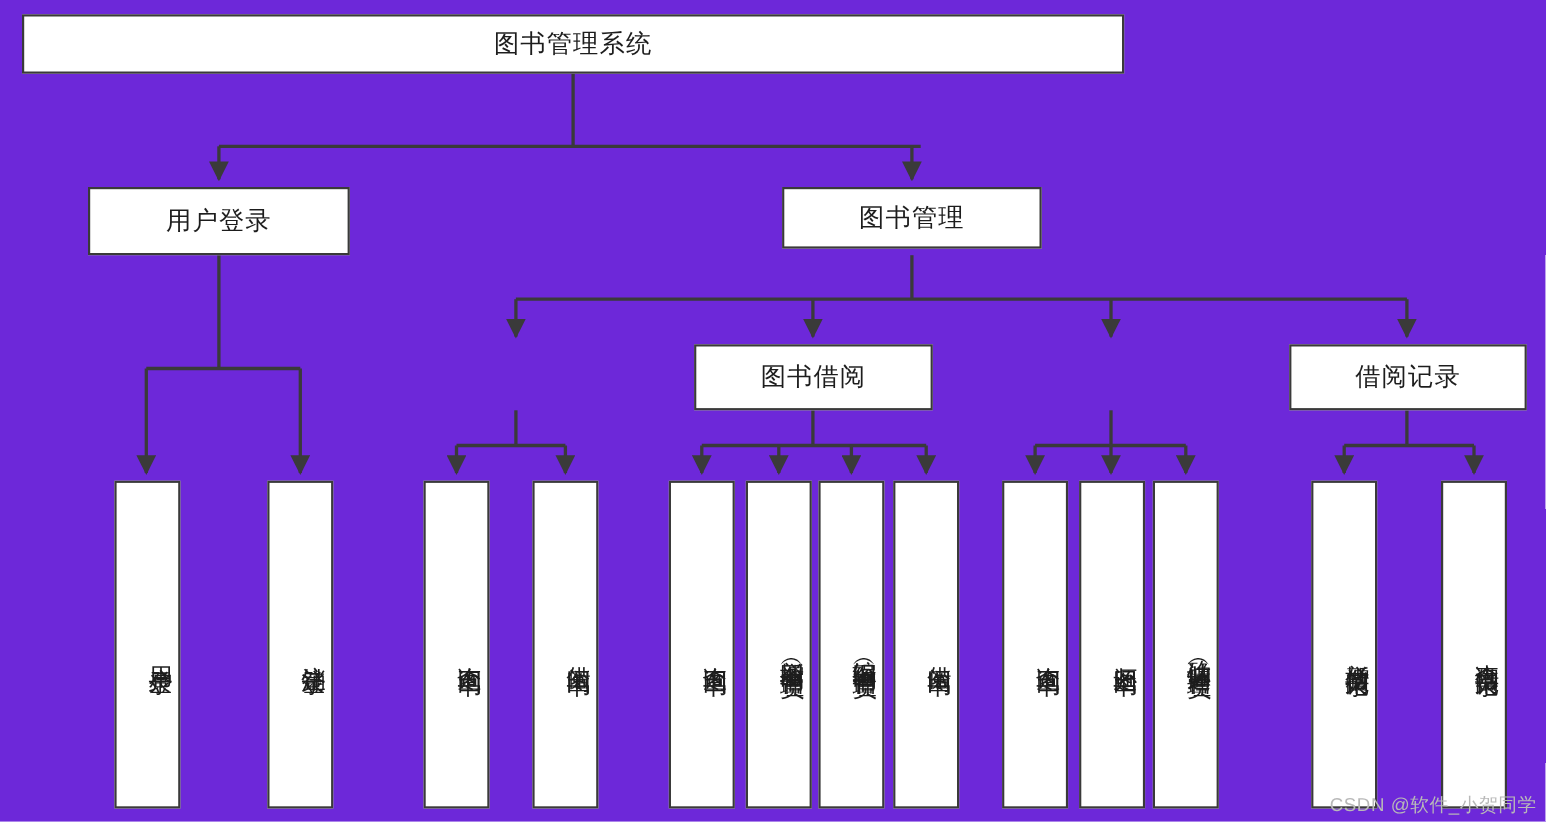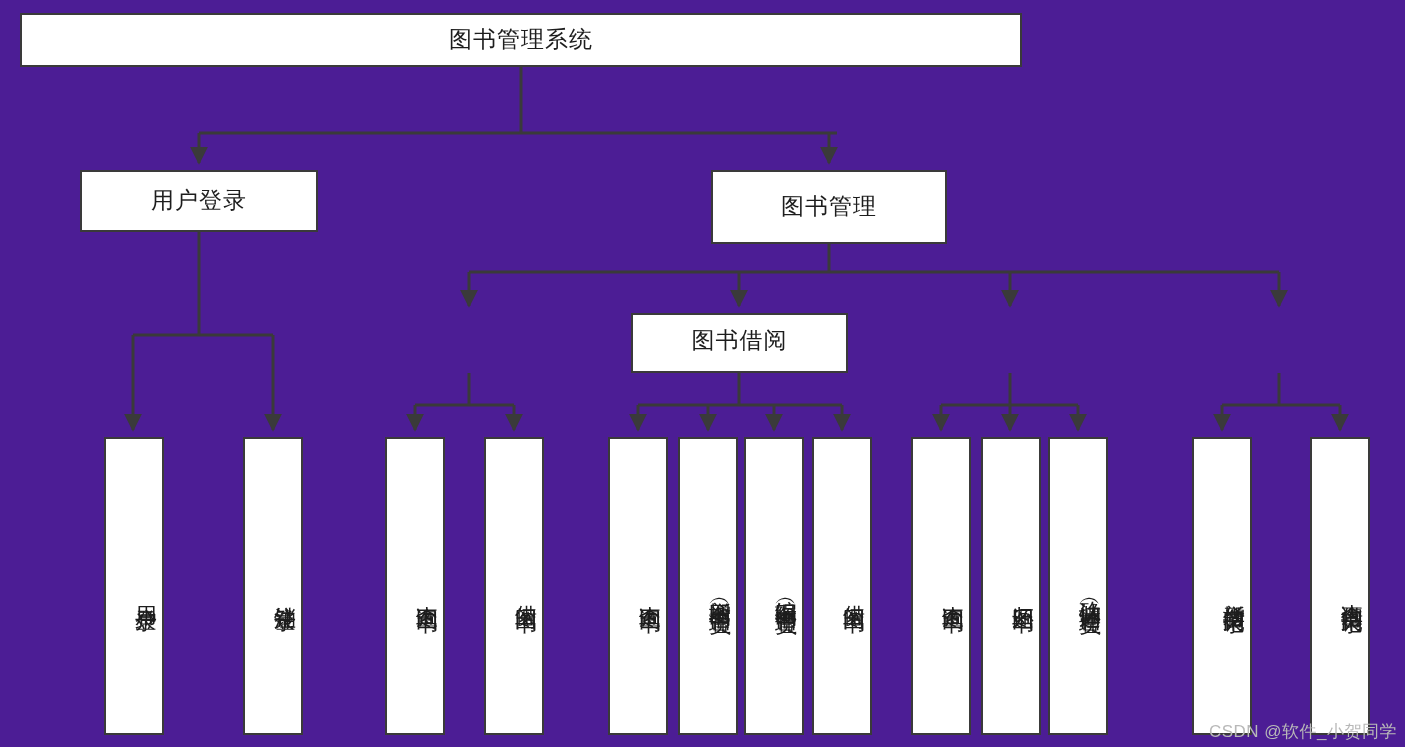--- a/index.html
+++ b/index.html
@@ -8,21 +8,21 @@
     background: #ffffff;
   }
   body {
     font-family: "Liberation Sans", "DejaVu Sans", sans-serif;
     color: #1a1a1a;
   }
   #canvas {
     position: relative;
     width: 1405px;
     height: 747px;
-    background: #4c1d95;
+    background: #6d28d9;
     overflow: hidden;
   }
   #edges {
     position: absolute;
     left: 0;
     top: 0;
     width: 1405px;
     height: 747px;
     pointer-events: none;
   }
@@ -125,30 +125,33 @@
   </svg>
 
   <div class="node node-h" style="left:20px; top:13px; width:1002px; height:54px;">
     <span>图书管理系统</span>
   </div>
 
   <div class="node node-h" style="left:80px; top:170px; width:238px; height:62px;">
     <span>用户登录</span>
   </div>
 
-  <div class="node node-h" style="left:711px; top:170px; width:236px; height:74px;">
+  <div class="node node-h" style="left:711px; top:170px; width:236px; height:56px;">
     <span>图书管理</span>
   </div>
 
 
-  <div class="node node-h" style="left:631px; top:313px; width:217px; height:60px;font-family:Liberation Mono, monospace;">
+  <div class="node node-h" style="left:631px; top:313px; width:217px; height:60px;">
     <span>图书借阅</span>
   </div>
 
 
+  <div class="node node-h" style="left:1172px; top:313px; width:216px; height:60px;">
+    <span>借阅记录</span>
+  </div>
 
   <div class="node node-v" style="left:104px; top:437px; width:60px; height:298px;">
     <span class="vtext">用户登录</span>
   </div>
 
   <div class="node node-v" style="left:243px; top:437px; width:60px; height:298px;">
     <span class="vtext">注销登录</span>
   </div>
 
   <div class="node node-v" style="left:385px; top:437px; width:60px; height:298px;">

